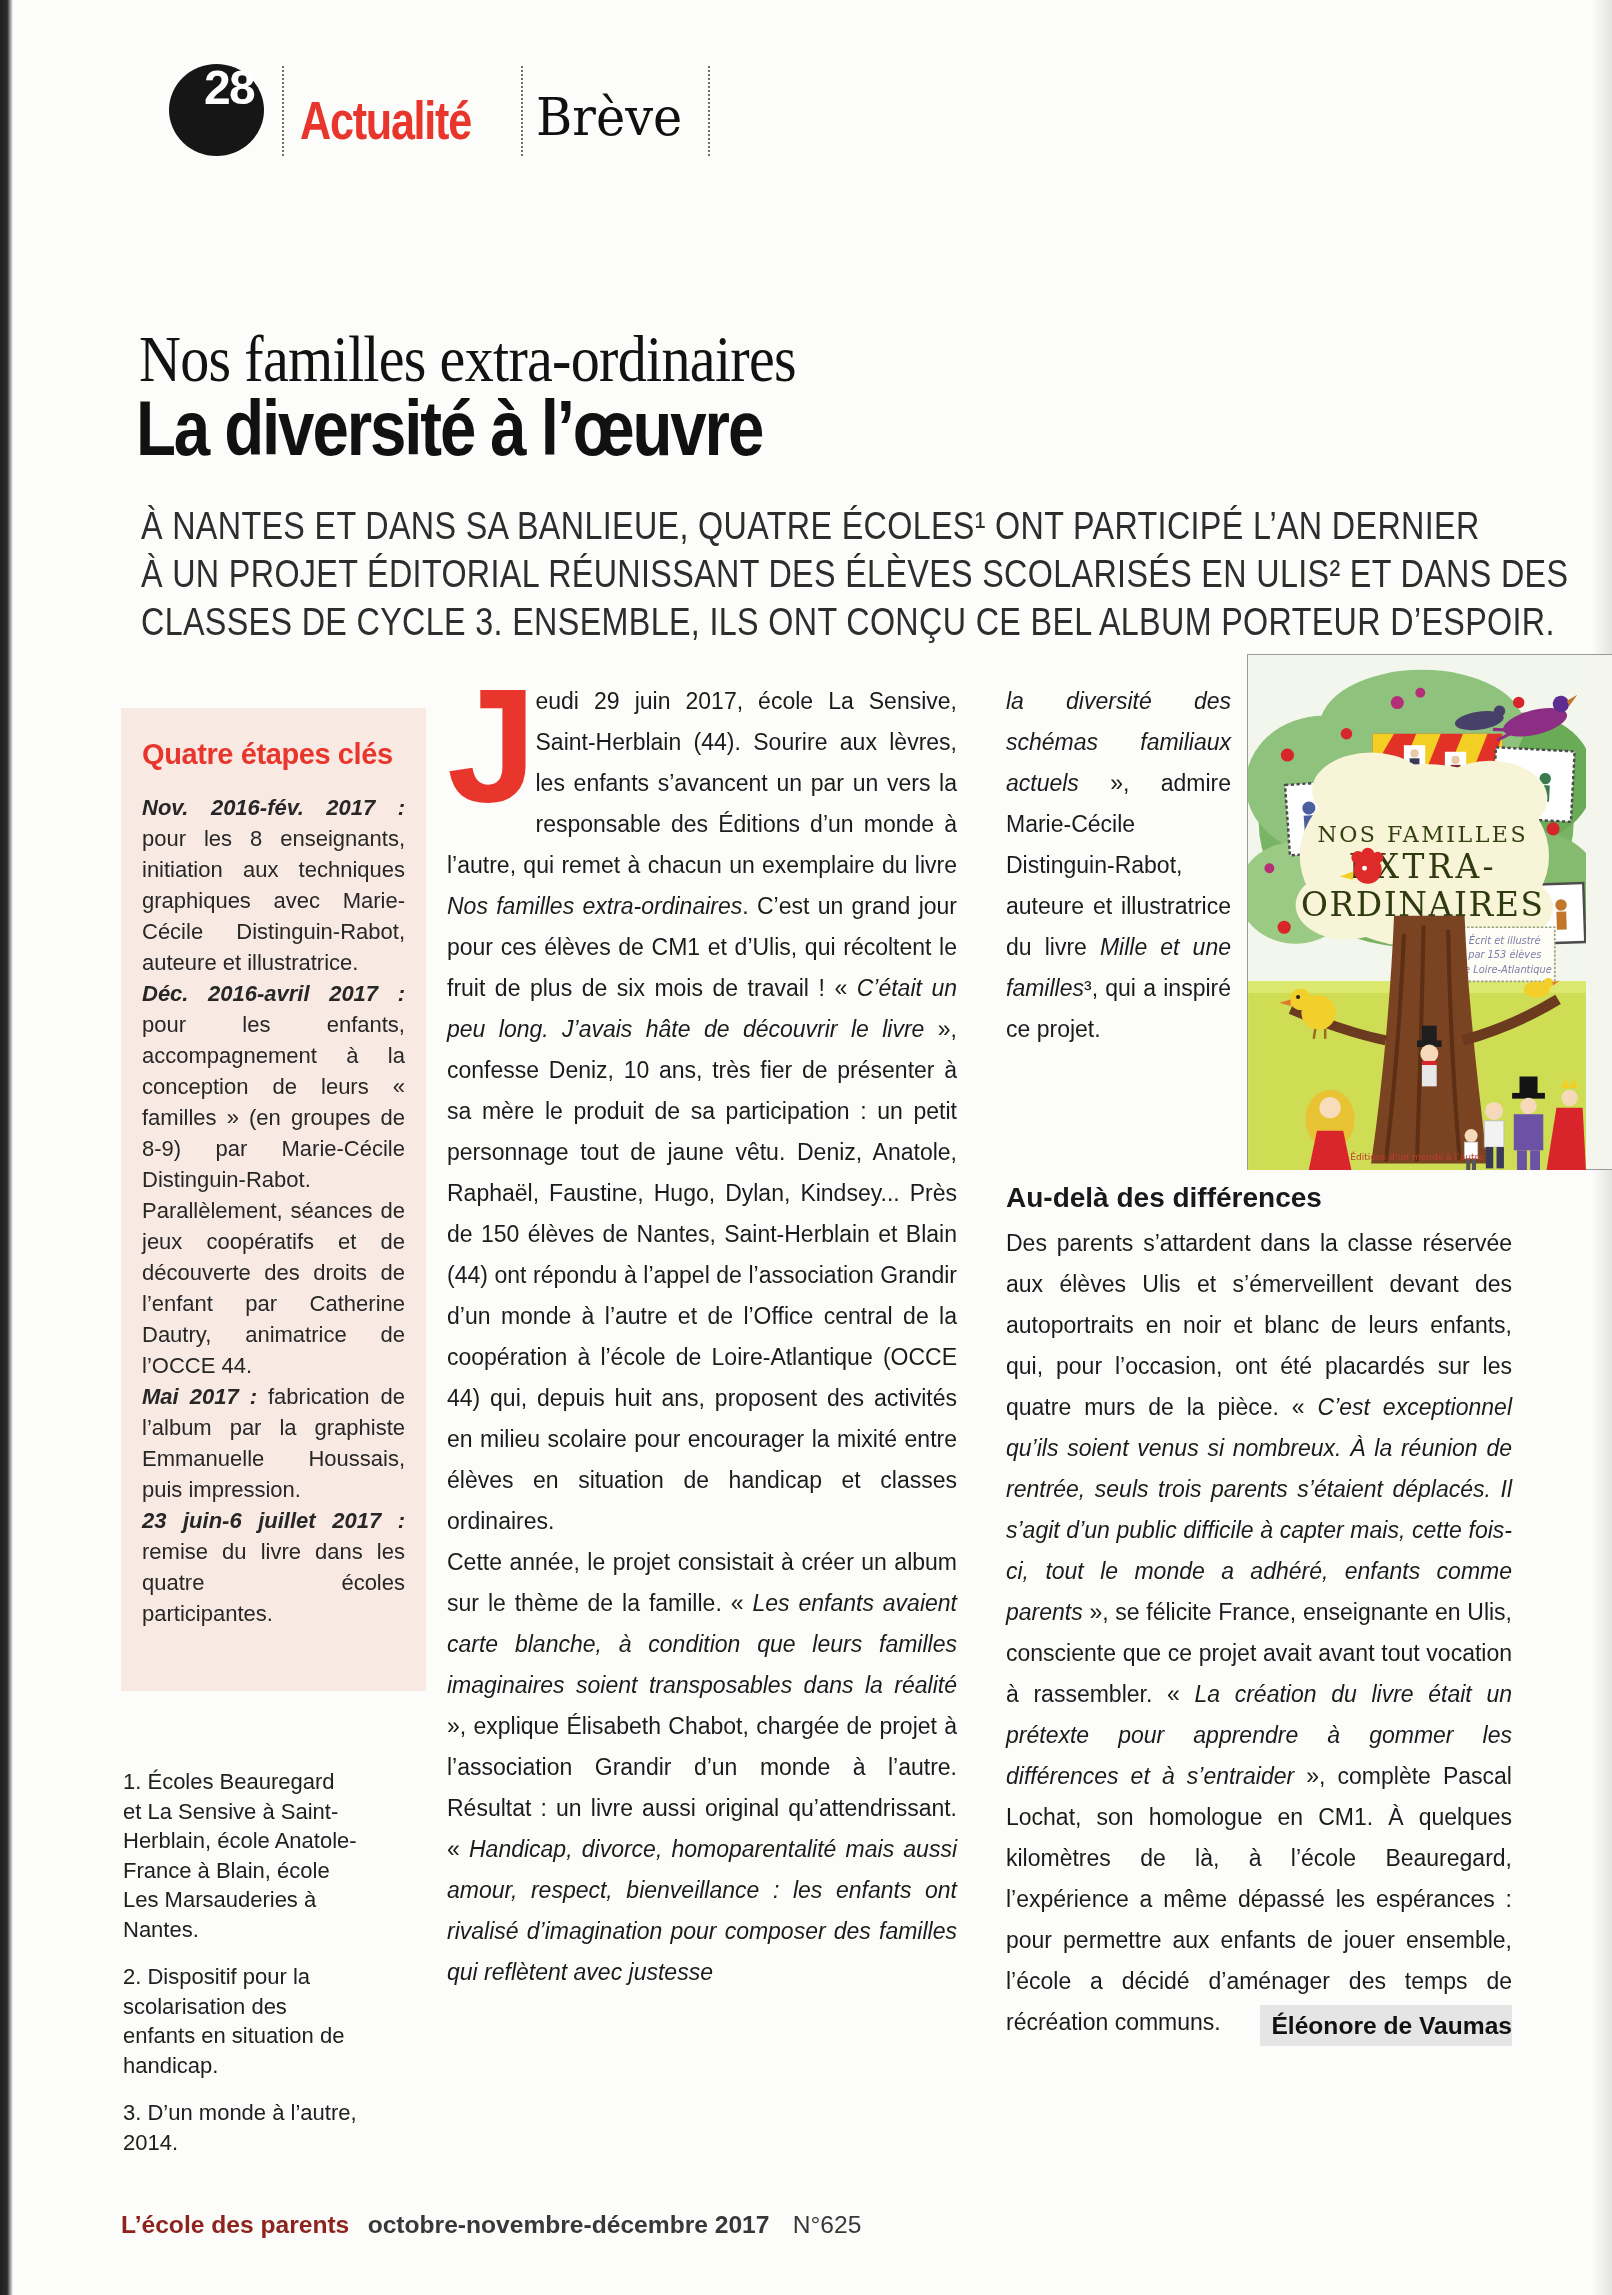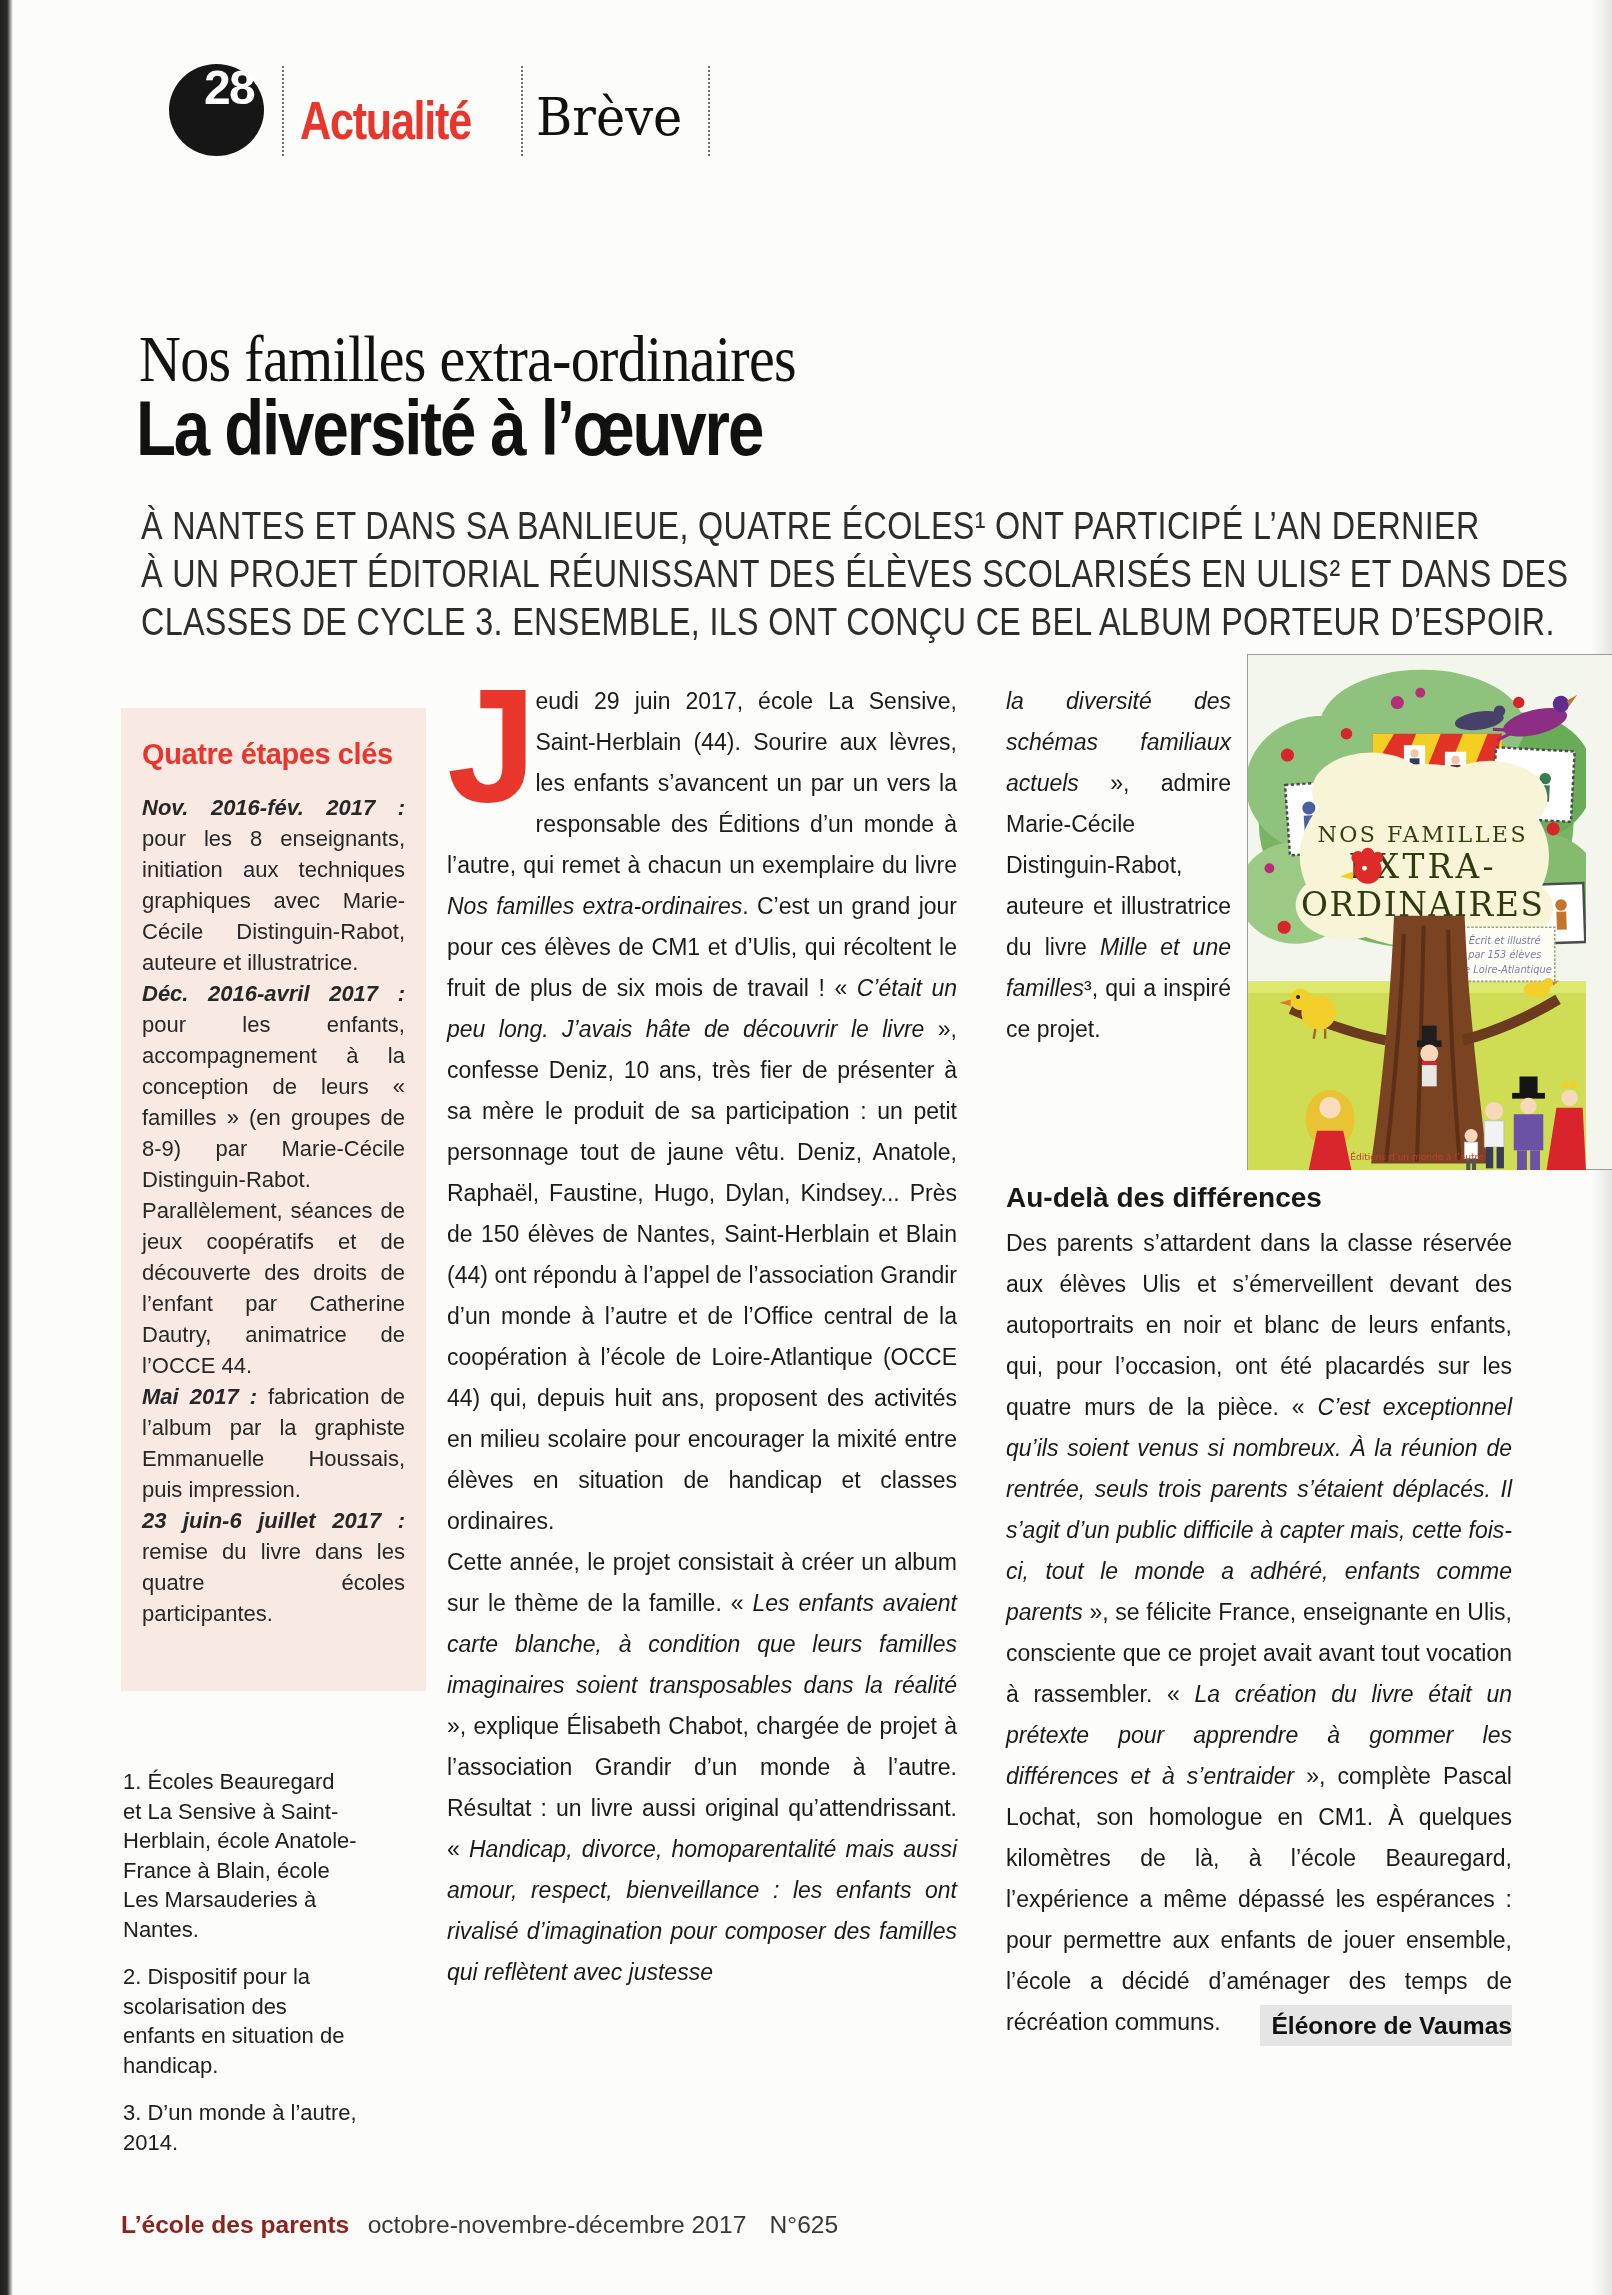--- a/index.html
+++ b/index.html
@@ -67,21 +67,21 @@
   .cover svg { display:block; width:338px; height:515px; }
 
   
   .footnotes { position:absolute; left:123px; top:1767px; width:234px;
     font-size:22px; line-height:29.5px; color:#202020; }
   .footnotes p { margin-bottom:18px; }
 
   
   .footer { position:absolute; left:121px; top:2211px; font-size:24.6px; white-space:nowrap; }
   .footer .brand { font-weight:800; color:#8e231e; }
-  .footer .issue { color:#383838; margin-left:11.5px; }
+  .footer .issue { color:#383838; margin-left:11.5px;font-weight:bold; }
   .footer .num { color:#383838; margin-left:16.4px; }
 </style>
 </head>
 <body>
 
 <div id="page">
   <div class="scan-edge-left"></div>
   <div class="scan-edge-right"></div>
 
   <div class="page-num-oval">

